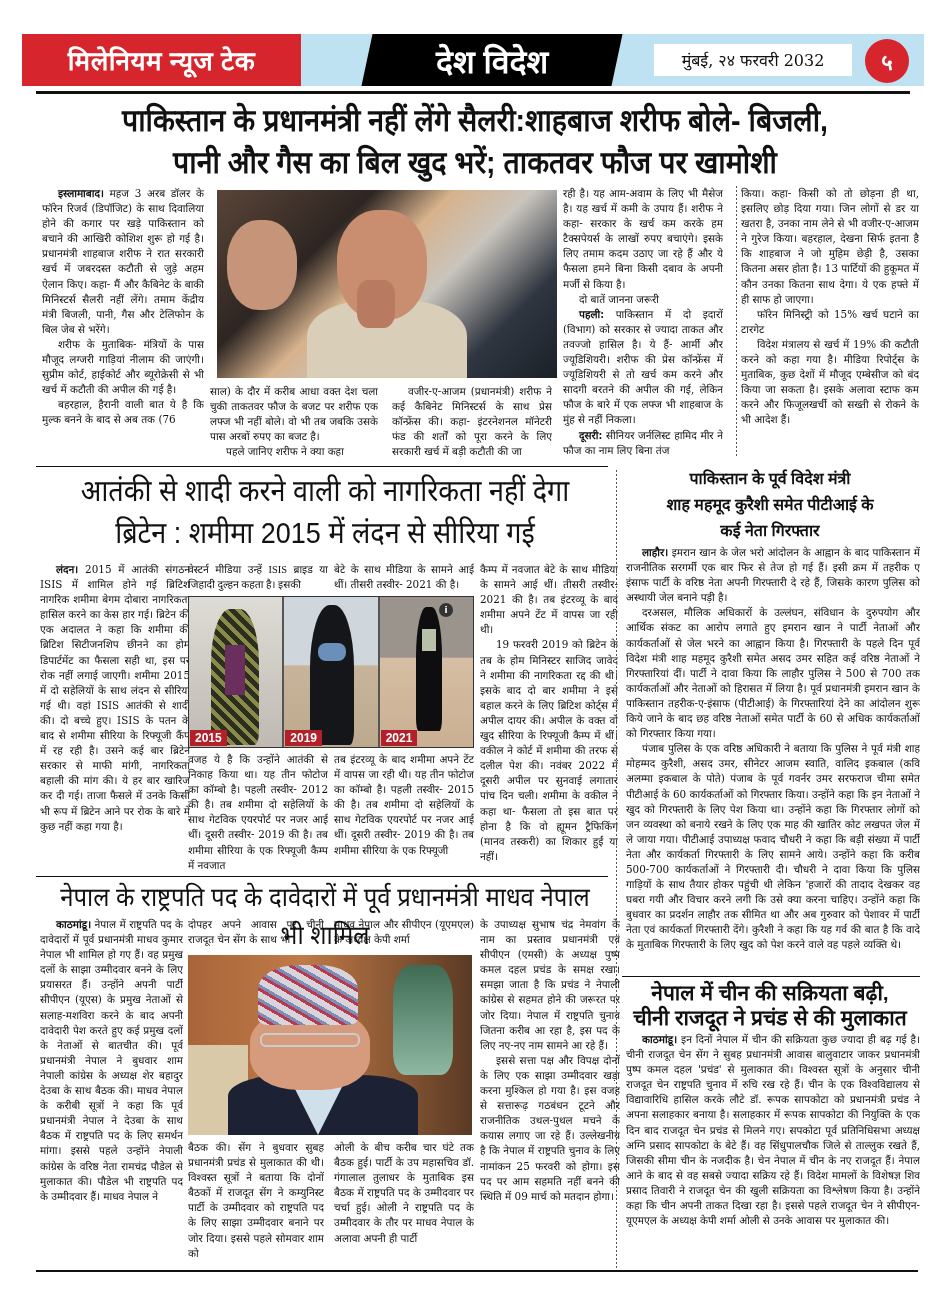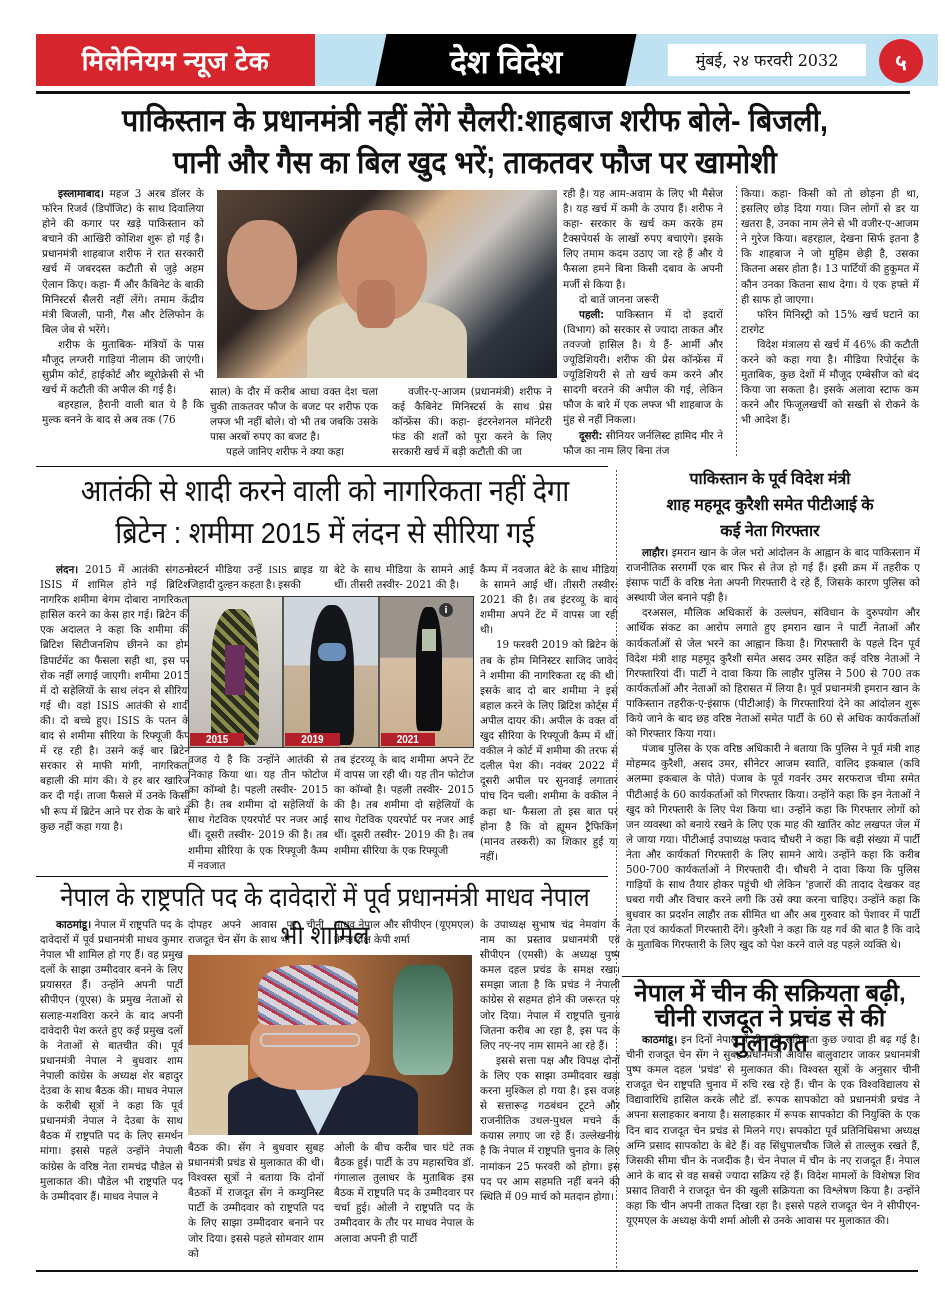--- a/index.html
+++ b/index.html
@@ -1,34 +1,34 @@
 <!DOCTYPE html>
 <html><head>
 <meta charset="utf-8">
 <style>
   * { box-sizing: border-box; margin: 0; padding: 0; }
   body { width: 945px; height: 1296px; background: #fff; font-family: "DejaVu Sans", sans-serif; color: #111; overflow: hidden; position: relative; }
   .page { position: absolute; left: 0; top: 0; width: 945px; height: 1296px; }
 
   
-  .masthead { position: absolute; left: 36px; top: 34px; width: 902px; height: 52px; background: #bfe2f3; }
+  .masthead { position: absolute; left: 22px; top: 34px; width: 902px; height: 52px; background: #bfe2f3; }
   .brand { position: absolute; left: 0; top: 0; width: 279px; height: 52px; background: #d7252d; color: #fff; font-family: "Liberation Sans", sans-serif; font-weight: bold; font-size: 26px; display: flex; align-items: center; justify-content: center; letter-spacing: 0.5px; }
   .section { position: absolute; left: 345px; top: 0; width: 250px; height: 52px; background: #000; color: #fff; font-family: "Liberation Sans", sans-serif; font-weight: bold; font-size: 32px; display: flex; align-items: center; justify-content: center; transform: skewX(-12deg); }
   .section span { transform: skewX(12deg); display: inline-block; }
   .date { position: absolute; left: 632px; top: 10px; width: 198px; height: 32px; background: #fff; font-family: "DejaVu Serif", serif; font-size: 16px; display: flex; align-items: center; justify-content: center; color: #111; }
   .pageno { position: absolute; left: 843px; top: 5px; width: 44px; height: 44px; border-radius: 50%; background: #d7252d; color: #fff; font-size: 22px; font-weight: bold; display: flex; align-items: center; justify-content: center; }
   .rule-top { position: absolute; left: 36px; top: 91px; width: 874px; height: 3px; background: #111; }
 
   
   .h-main { position: absolute; left: 30px; top: 100px; width: 890px; text-align: center; font-family: "Liberation Sans", sans-serif; font-weight: bold; font-size: 31px; line-height: 42px; color: #111; transform: scaleX(0.92); transform-origin: center top; }
   .h2 { position: absolute; font-family: "Liberation Sans", sans-serif; text-align: center; color: #111; }
   .h-uk { left: 30px; top: 470px; width: 590px; font-size: 30px; line-height: 42px; transform: scaleX(0.9); transform-origin: center top; }
   .h-pak { left: 615px; top: 466px; width: 310px; font-size: 16px; line-height: 26px; font-weight: bold; }
   .h-nep { left: 30px; top: 878px; width: 590px; font-size: 26px; line-height: 38px; transform: scaleX(0.92); transform-origin: center top; }
-  .h-china { left: 615px; top: 980px; width: 310px; font-size: 24px; line-height: 25px; font-weight: bold; }
+  .h-china { left: 615px; top: 980px; width: 310px; font-size: 21px; line-height: 25px; font-weight: bold; }
 
   
   .col { position: absolute; font-family: "DejaVu Serif", serif; font-size: 10.4px; line-height: 15.1px; text-align: justify; color: #111; overflow: hidden; }
   .col p { text-indent: 16px; }
   .col .dl { font-weight: bold; }
   .col .sub { font-weight: normal; text-indent: 16px; }
 
   .c1 { left: 42px; top: 186px; width: 162px; height: 278px; }
   .c2a { left: 210px; top: 384px; width: 168px; height: 80px; }
   .c2b { left: 392px; top: 384px; width: 160px; height: 80px; }
@@ -64,21 +64,21 @@
   .frame { position: relative; flex: 1; overflow: hidden; }
   .f1 { background: linear-gradient(180deg,#dedcd6,#bfb9b2); }
   .f1 .fig { position: absolute; left: 22px; top: 12px; width: 48px; height: 136px; border-radius: 40% 40% 10% 10%; background: repeating-linear-gradient(45deg,#2d2f1e 0 5px,#8a8a4a 5px 9px); }
   .f1 .fig::after { content:""; position:absolute; left:14px; top:36px; width:20px; height:50px; background:#6b2f5e; }
   .f2 { background: linear-gradient(180deg,#cfd6dc 0%,#cfd6dc 45%,#c8b49a 46%,#bda98d 100%); }
   .f2 .fig { position: absolute; left: 26px; top: 8px; width: 44px; height: 140px; border-radius: 45% 45% 10% 10%; background: #15161a; }
   .f2 .fig::after { content:""; position:absolute; left:8px; top:38px; width:28px; height:18px; background:#6a8fb8; border-radius:8px; }
   .f3 { background: linear-gradient(180deg,#9b948c 0%,#9b948c 40%,#d5bea3 41%,#caaf92 100%); }
   .f3 .fig { position: absolute; left: 36px; top: 10px; width: 26px; height: 124px; background: #0e0e10; border-radius: 40% 40% 10% 10%; }
   .f3 .fig::after { content:""; position:absolute; left:6px; top:22px; width:14px; height:22px; background:#b7c1a9; }
-  .tag { position: absolute; left: 1px; bottom: 1px; background: #b3202a; color: #fff; font-family: "Liberation Sans", sans-serif; font-weight: bold; font-size: 10px; padding: 1px 16px; }
+  .tag { position: absolute; left: 1px; bottom: 1px; background: #b3202a; color: #fff; font-family: "Liberation Sans", sans-serif; font-weight: bold; font-size: 12px; padding: 1px 5px; }
   .info-dot { position: absolute; right: 20px; top: 6px; width: 14px; height: 14px; border-radius: 50%; background: #333; color: #fff; font-size: 9px; text-align: center; line-height: 14px; font-weight: bold; }
 
   .ph-nepal { left: 188px; top: 955px; width: 284px; height: 180px; background: linear-gradient(90deg,#a9653a 0%, #c07a47 40%, #8d5a35 70%, #5a3a24 100%); }
   .ph-nepal .vase { position: absolute; left: 205px; top: 10px; width: 60px; height: 110px; border-radius: 30% 30% 20% 20%; background: linear-gradient(180deg,#3f6b55,#8fb8a3); }
   .ph-nepal .cap { position: absolute; left: 70px; top: 10px; width: 100px; height: 60px; border-radius: 40% 40% 10% 10%; background: repeating-linear-gradient(30deg,#d9d4d9 0 6px,#b33c52 6px 9px,#7e8cb8 9px 12px); }
   .ph-nepal .face { position: absolute; left: 62px; top: 55px; width: 120px; height: 80px; border-radius: 40%; background: #d69b7c; }
   .ph-nepal .glasses { position: absolute; left: 72px; top: 78px; width: 100px; height: 14px; border: 2px solid #ccc; border-radius: 6px; }
   .ph-nepal .coat { position: absolute; left: 40px; top: 120px; width: 190px; height: 70px; border-radius: 30% 30% 0 0; background: #1c2233; }
   .ph-nepal .shirtv { position: absolute; left: 100px; top: 120px; width: 60px; height: 60px; background: #cfe0ea; clip-path: polygon(0 0,100% 0,50% 100%); }
   .ph-nepal .chair { position: absolute; left: 0; top: 90px; width: 60px; height: 90px; background: #dac9a9; }
@@ -131,21 +131,21 @@
   <div class="col c3">
     <p style="text-indent:0">रही है। यह आम-अवाम के लिए भी मैसेज है। यह खर्च में कमी के उपाय हैं। शरीफ ने कहा- सरकार के खर्च कम करके हम टैक्सपेयर्स के लाखों रुपए बचाएंगे। इसके लिए तमाम कदम उठाए जा रहे हैं और ये फैसला हमने बिना किसी दबाव के अपनी मर्जी से किया है।</p>
     <p class="sub">दो बातें जानना जरूरी</p>
     <p><span class="dl">पहली:</span><span> पाकिस्तान में दो इदारों (विभाग) को सरकार से ज्यादा ताकत और तवज्जो हासिल है। ये हैं- आर्मी और ज्यूडिशियरी। शरीफ की प्रेस कॉन्फ्रेंस में ज्यूडिशियरी से तो खर्च कम करने और सादगी बरतने की अपील की गई, लेकिन फौज के बारे में एक लफ्ज भी शाहबाज के मुंह से नहीं निकला।</span></p>
     <p><span class="dl">दूसरी:</span><span> सीनियर जर्नलिस्ट हामिद मीर ने फौज का नाम लिए बिना तंज</span></p>
   </div>
 
   <div class="col c4">
     <p style="text-indent:0">किया। कहा- किसी को तो छोड़ना ही था, इसलिए छोड़ दिया गया। जिन लोगों से डर या खतरा है, उनका नाम लेने से भी वजीर-ए-आजम ने गुरेज किया। बहरहाल, देखना सिर्फ इतना है कि शाहबाज ने जो मुहिम छेड़ी है, उसका कितना असर होता है। 13 पार्टियों की हुकूमत में कौन उनका कितना साथ देगा। ये एक हफ्ते में ही साफ हो जाएगा।</p>
     <p class="sub">फॉरेन मिनिस्ट्री को 15% खर्च घटाने का टारगेट</p>
-    <p>विदेश मंत्रालय से खर्च में 46% की कटौती करने को कहा गया है। मीडिया रिपोर्ट्स के मुताबिक, कुछ देशों में मौजूद एम्बेसीज को बंद किया जा सकता है। इसके अलावा स्टाफ कम करने और फिजूलखर्ची को सख्ती से रोकने के भी आदेश हैं।</p>
+    <p>विदेश मंत्रालय से खर्च में 19% की कटौती करने को कहा गया है। मीडिया रिपोर्ट्स के मुताबिक, कुछ देशों में मौजूद एम्बेसीज को बंद किया जा सकता है। इसके अलावा स्टाफ कम करने और फिजूलखर्ची को सख्ती से रोकने के भी आदेश हैं।</p>
   </div>
 
   <div class="vr" style="left:736px;top:186px;height:272px;"></div>
   <div class="hr" style="left:36px;top:466px;width:572px;height:1px;"></div>
 
   <div class="h2 h-uk">
     <div>आतंकी से शादी करने वाली को नागरिकता नहीं देगा</div>
     <div>ब्रिटेन : शमीमा 2015 में लंदन से सीरिया गई</div>
   </div>
 
@@ -169,21 +169,21 @@
       <span class="tag">2019</span>
     </div>
     <div class="frame f3">
       <div class="fig"></div>
       <span class="info-dot">i</span>
       <span class="tag">2021</span>
     </div>
   </div>
 
   <div class="col u2b">
-    <p style="text-indent:0">वजह ये है कि उन्होंने आतंकी से निकाह किया था। यह तीन फोटोज का कॉम्बो है। पहली तस्वीर- 2015 की है। तब शमीमा दो सहेलियों के साथ गेटविक एयरपोर्ट पर नजर आई थीं। दूसरी तस्वीर- 2019 की है। तब शमीमा सीरिया के एक रिफ्यूजी कैम्प में नवजात</p>
+    <p style="text-indent:0">वजह ये है कि उन्होंने आतंकी से निकाह किया था। यह तीन फोटोज का कॉम्बो है। पहली तस्वीर- 2012 की है। तब शमीमा दो सहेलियों के साथ गेटविक एयरपोर्ट पर नजर आई थीं। दूसरी तस्वीर- 2019 की है। तब शमीमा सीरिया के एक रिफ्यूजी कैम्प में नवजात</p>
   </div>
   <div class="col u3b">
     <p style="text-indent:0">तब इंटरव्यू के बाद शमीमा अपने टेंट में वापस जा रही थी। यह तीन फोटोज का कॉम्बो है। पहली तस्वीर- 2015 की है। तब शमीमा दो सहेलियों के साथ गेटविक एयरपोर्ट पर नजर आई थीं। दूसरी तस्वीर- 2019 की है। तब शमीमा सीरिया के एक रिफ्यूजी</p>
   </div>
   <div class="col u4">
     <p style="text-indent:0">कैम्प में नवजात बेटे के साथ मीडिया के सामने आई थीं। तीसरी तस्वीर- 2021 की है। तब इंटरव्यू के बाद शमीमा अपने टेंट में वापस जा रही थी।</p>
     <p>19 फरवरी 2019 को ब्रिटेन के तब के होम मिनिस्टर साजिद जावेद ने शमीमा की नागरिकता रद्द की थी। इसके बाद दो बार शमीमा ने इसे बहाल करने के लिए ब्रिटिश कोर्ट्स में अपील दायर की। अपील के वक्त वो खुद सीरिया के रिफ्यूजी कैम्प में थीं। वकील ने कोर्ट में शमीमा की तरफ से दलील पेश की। नवंबर 2022 में दूसरी अपील पर सुनवाई लगातार पांच दिन चली। शमीमा के वकील ने कहा था- फैसला तो इस बात पर होना है कि वो ह्यूमन ट्रैफिकिंग (मानव तस्करी) का शिकार हुईं या नहीं।</p>
   </div>
 
   <div class="hr" style="left:36px;top:876px;width:572px;height:1px;"></div>

